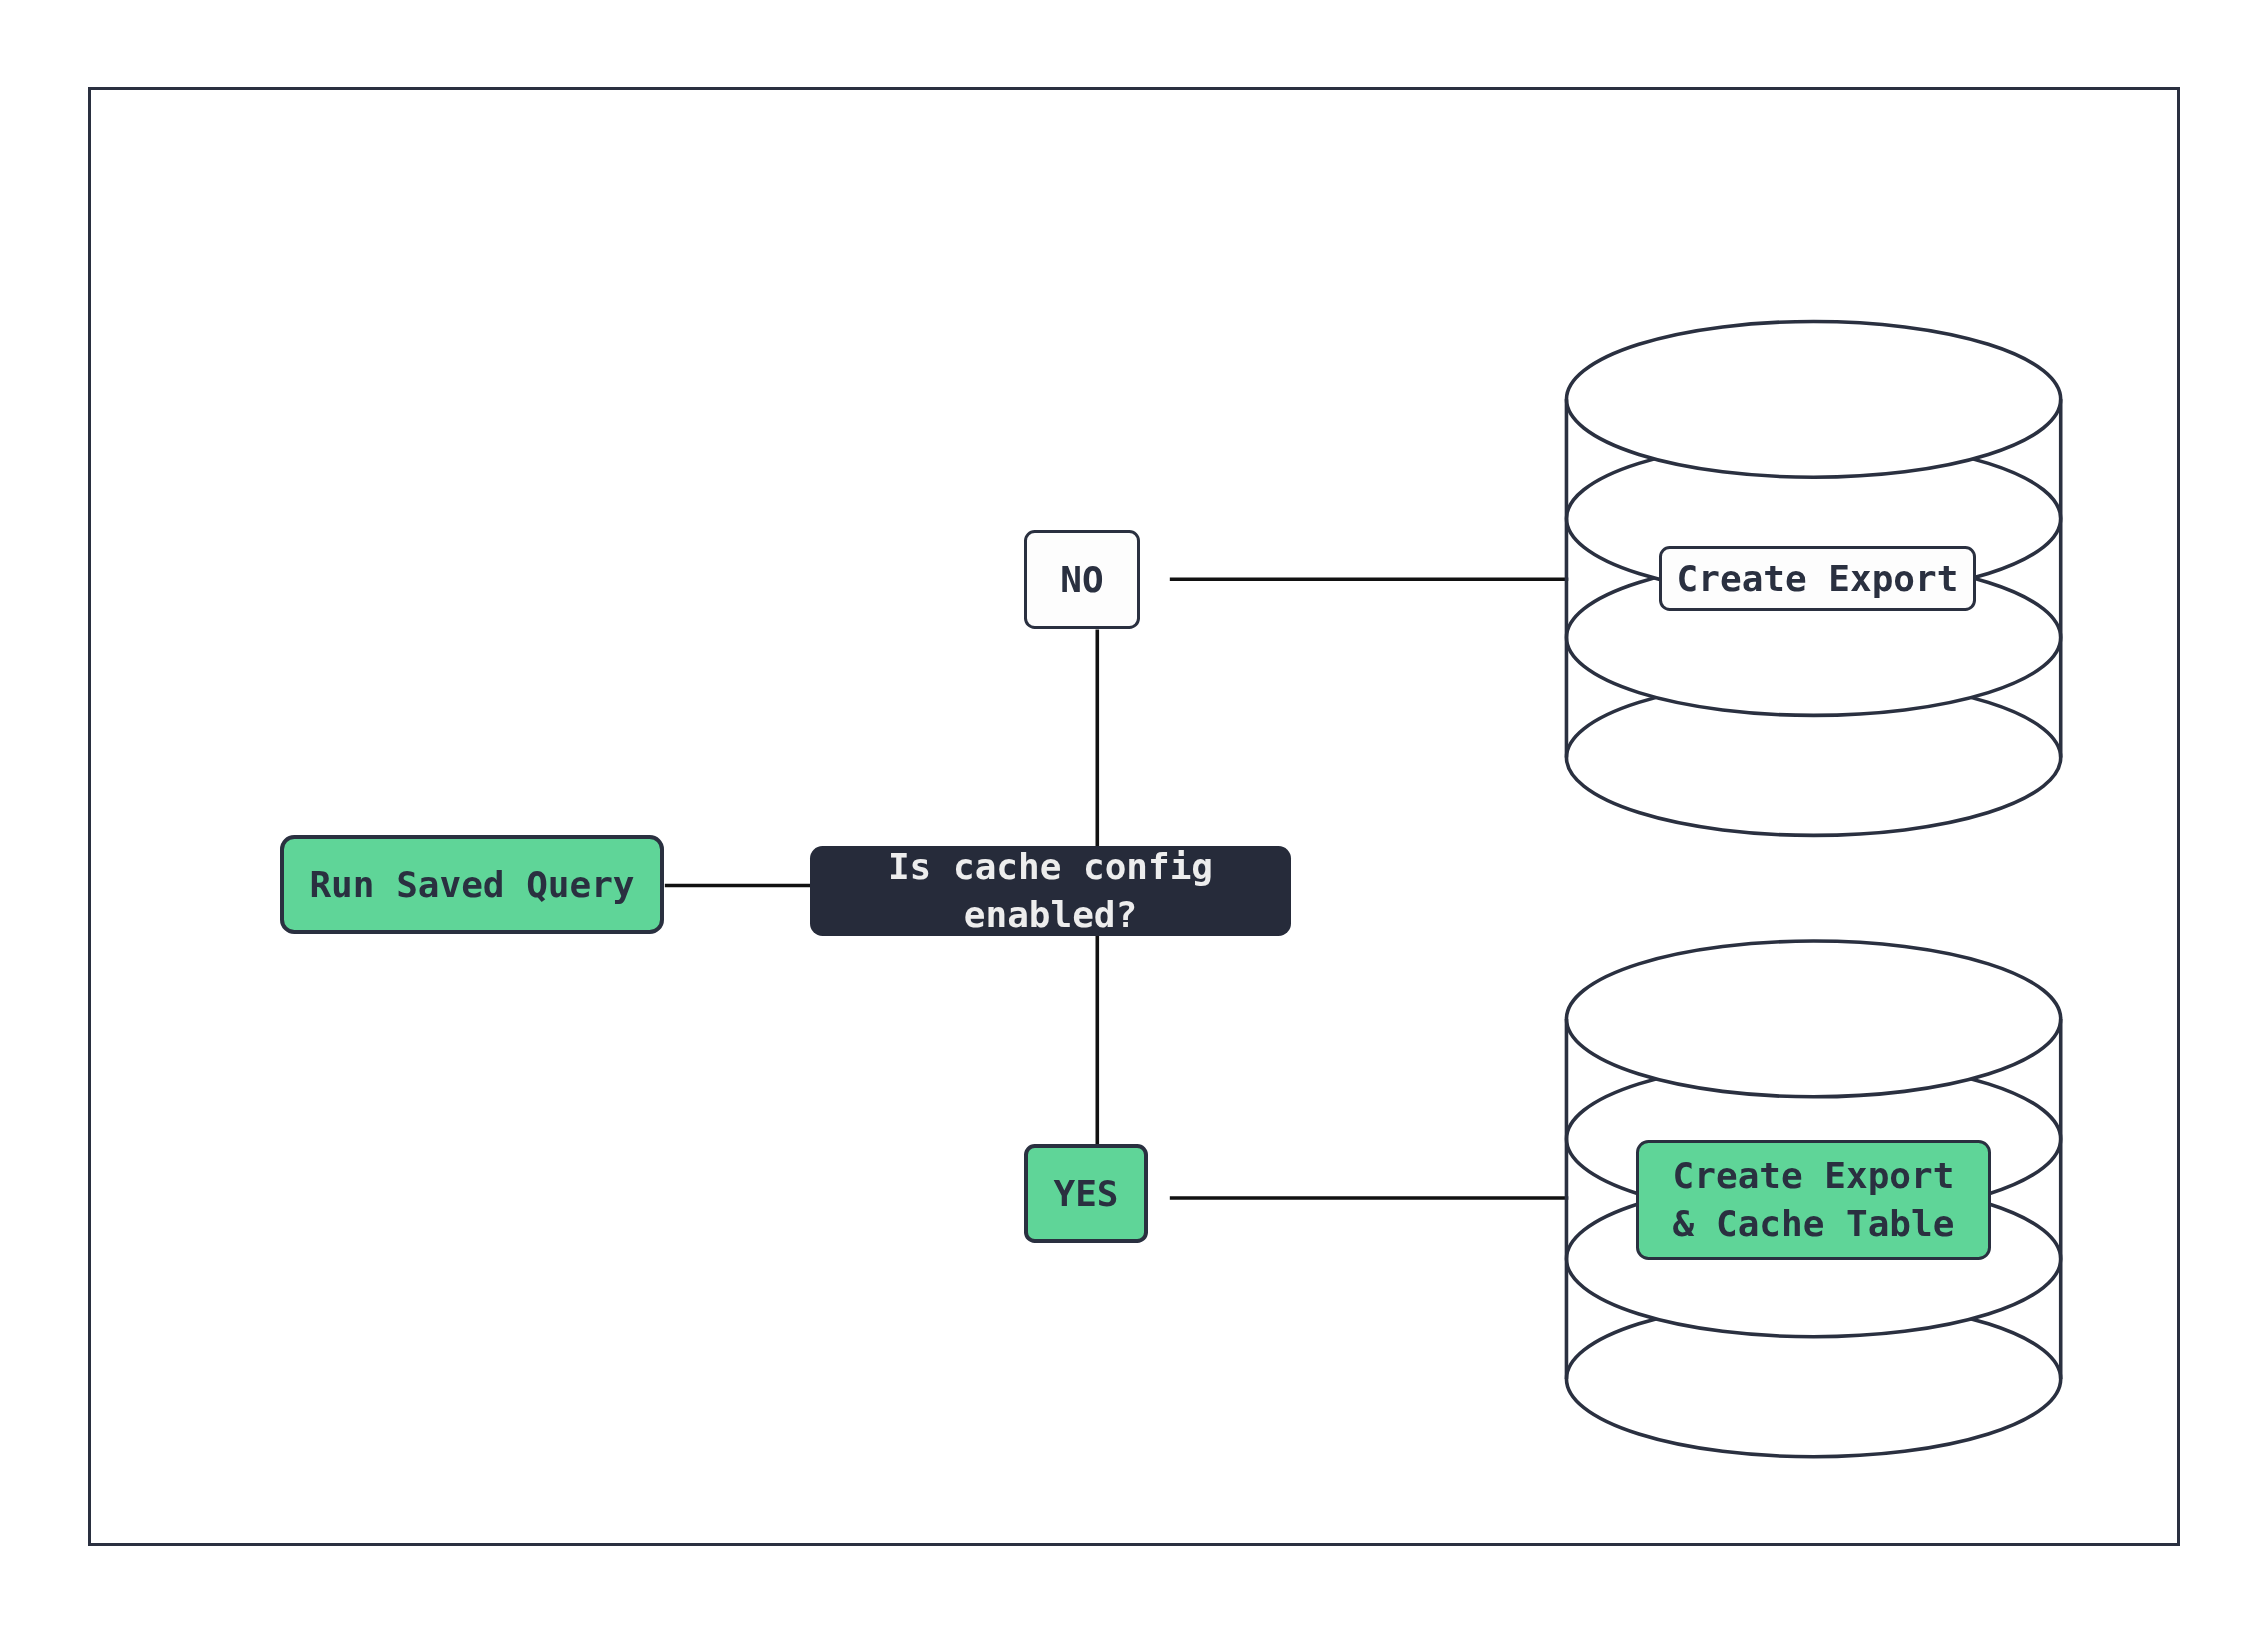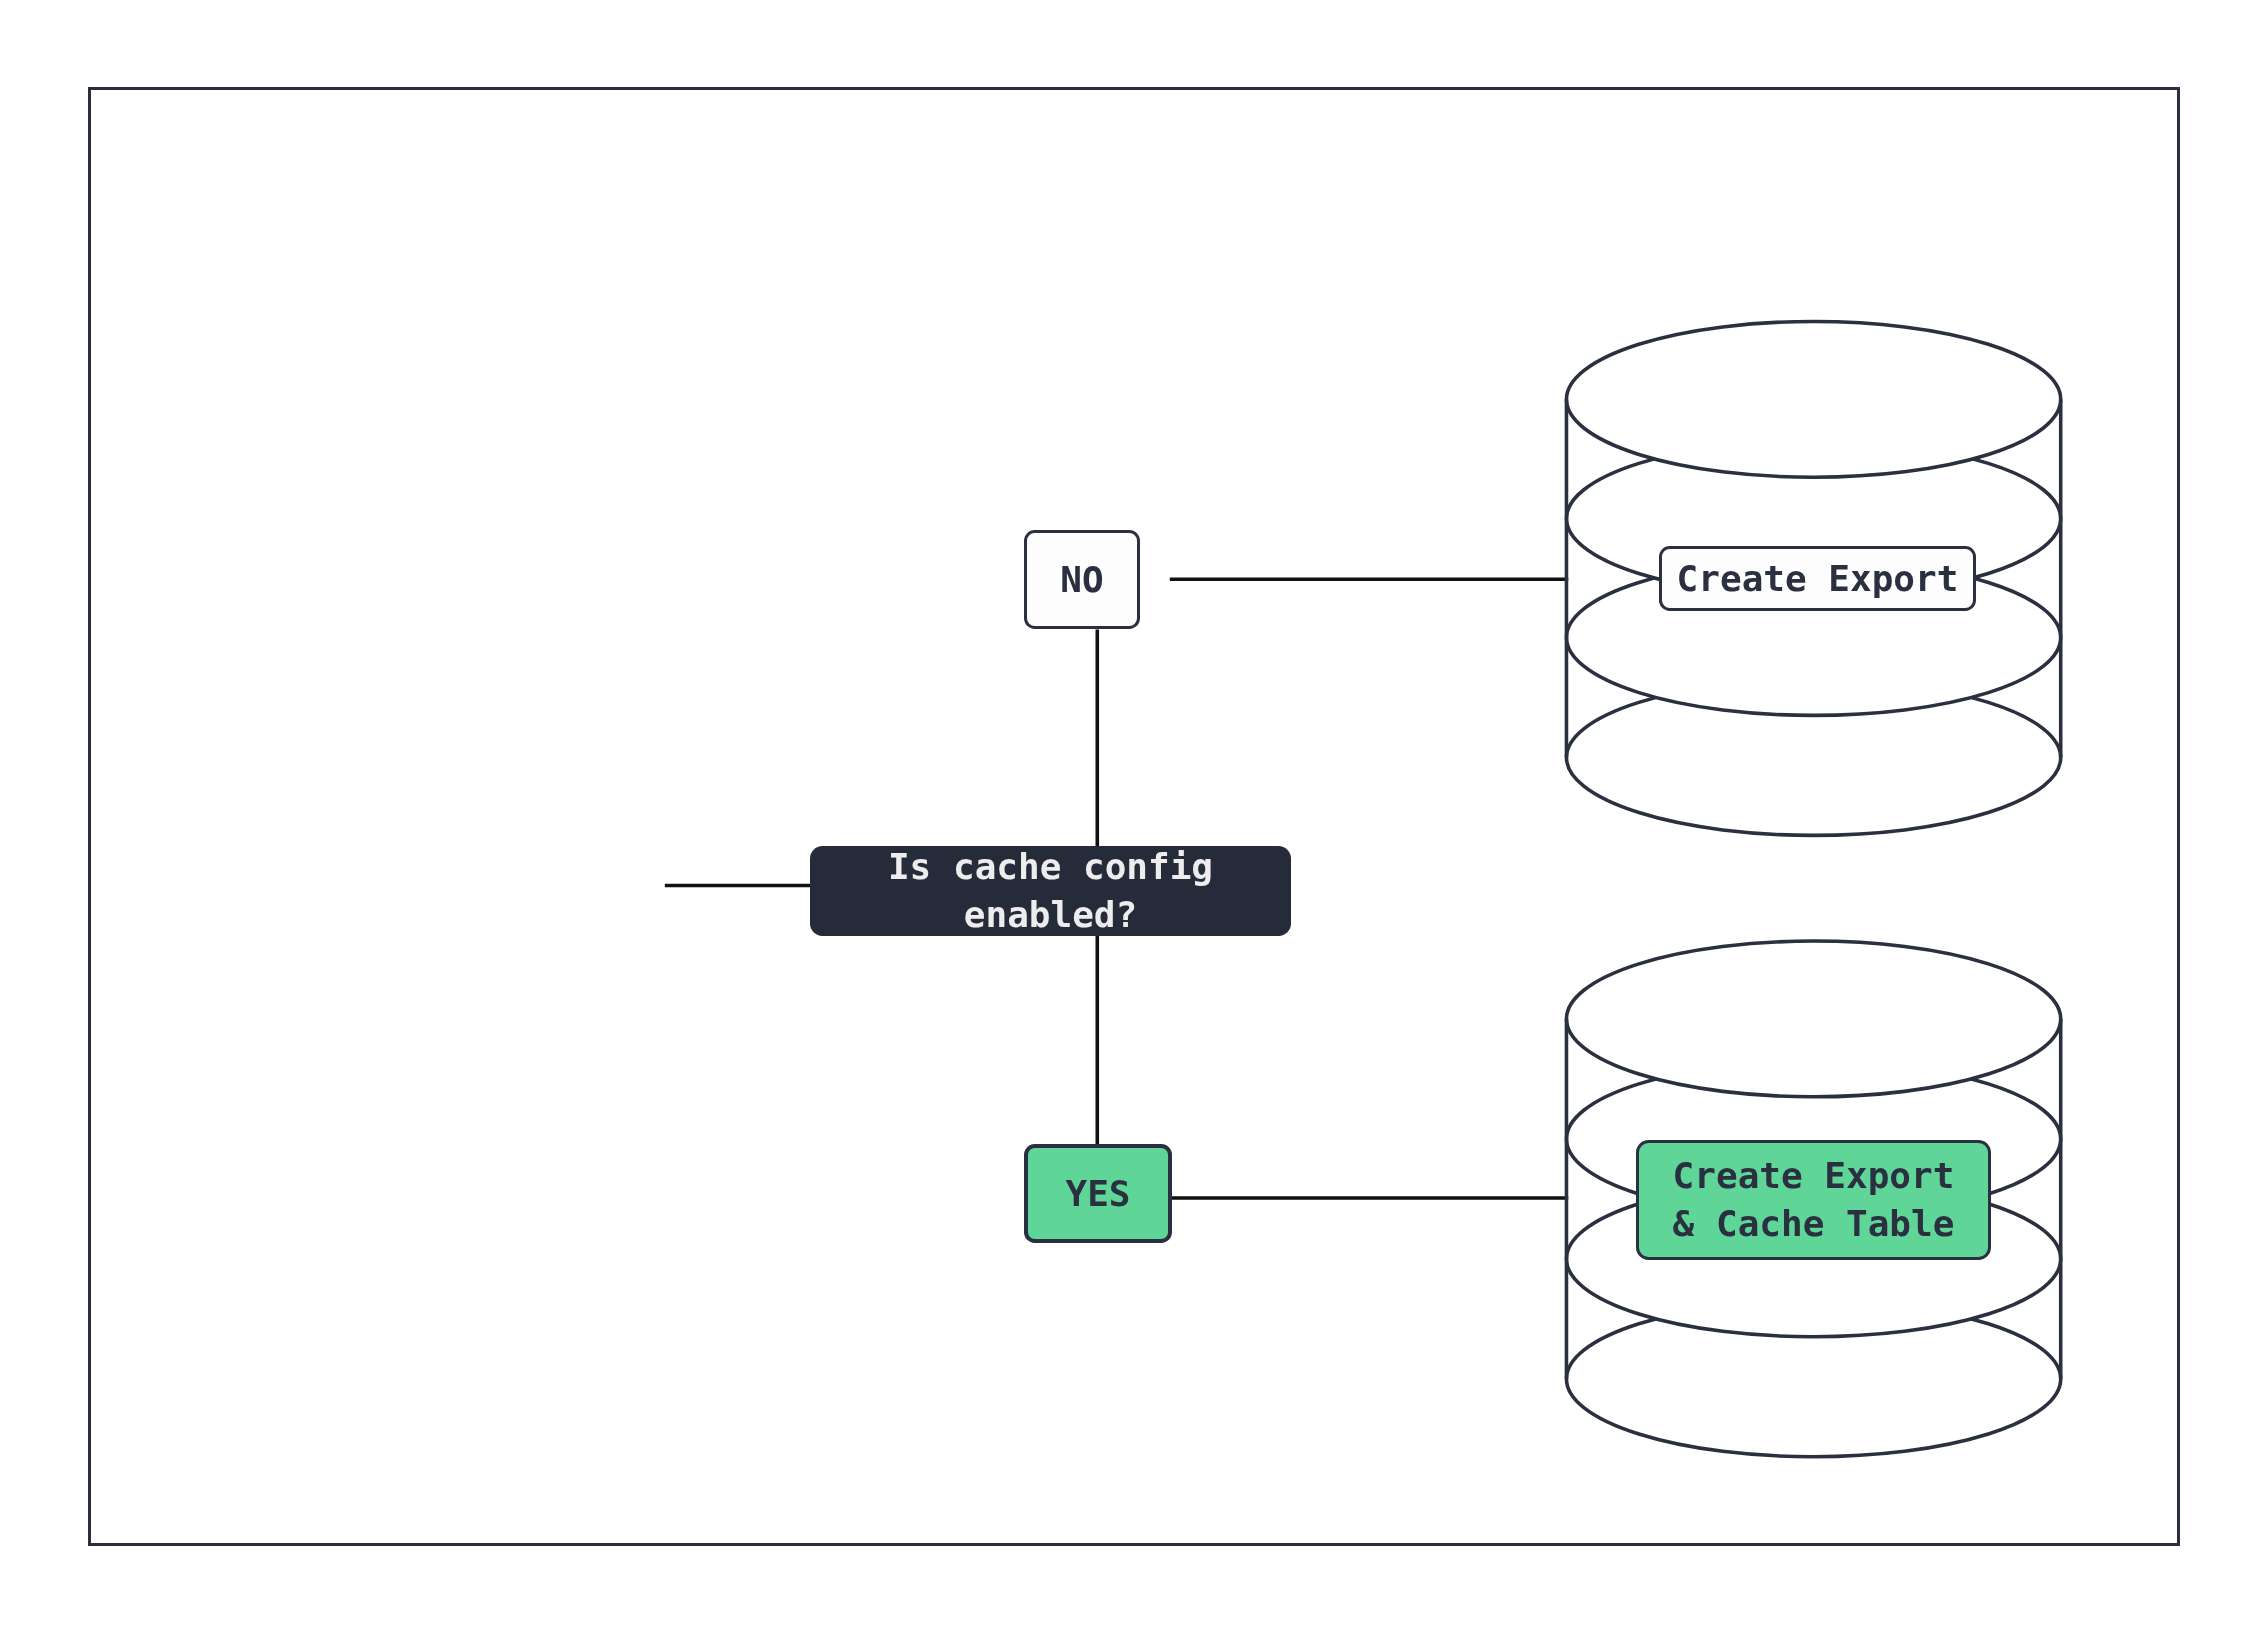--- a/index.html
+++ b/index.html
@@ -48,21 +48,21 @@
     left:810px;top:846px;width:481px;height:90px;
     background:var(--decision-fill);color:var(--decision-text);
     border-radius:12.5px;
   }
   .node-no{
     left:1024px;top:530px;width:116px;height:99px;
     background:var(--node-fill);border:3.6px solid var(--ink);border-radius:10.7px;
     font-weight:bold;
   }
   .node-yes{
-    left:1024px;top:1144px;width:148px;height:99px;
+    left:1024px;top:1144px;width:124px;height:99px;
     background:var(--green);border:4.5px solid var(--ink);border-radius:10.7px;
     font-weight:bold;
   }
   .node-export{
     left:1659px;top:546px;width:317px;height:65px;
     background:var(--node-fill);border:3.6px solid var(--ink);border-radius:10.7px;
   }
   .node-export-cache{
     left:1636px;top:1140px;width:355px;height:120px;
     background:var(--green);border:3.6px solid var(--ink);border-radius:12.5px;
@@ -100,20 +100,23 @@
     <g>
       <ellipse class="cyl" cx="2025" cy="1540" rx="276" ry="87"></ellipse>
       <ellipse class="cyl" cx="2025" cy="1406" rx="276" ry="87"></ellipse>
       <ellipse class="cyl" cx="2025" cy="1272" rx="276" ry="87"></ellipse>
       <ellipse class="cyl" cx="2025" cy="1138" rx="276" ry="87"></ellipse>
       <line class="cyl-side" x1="1749" y1="1138" x2="1749" y2="1540"></line>
       <line class="cyl-side" x1="2301" y1="1138" x2="2301" y2="1540"></line>
     </g>
   </svg>
 
+  <div class="node node-start">
+    <span>Run Saved Query</span>
+  </div>
 
   <div class="node node-decision">
     <span>Is cache config enabled?</span>
   </div>
 
   <div class="node node-no">
     <span>NO</span>
   </div>
 
   <div class="node node-yes">

